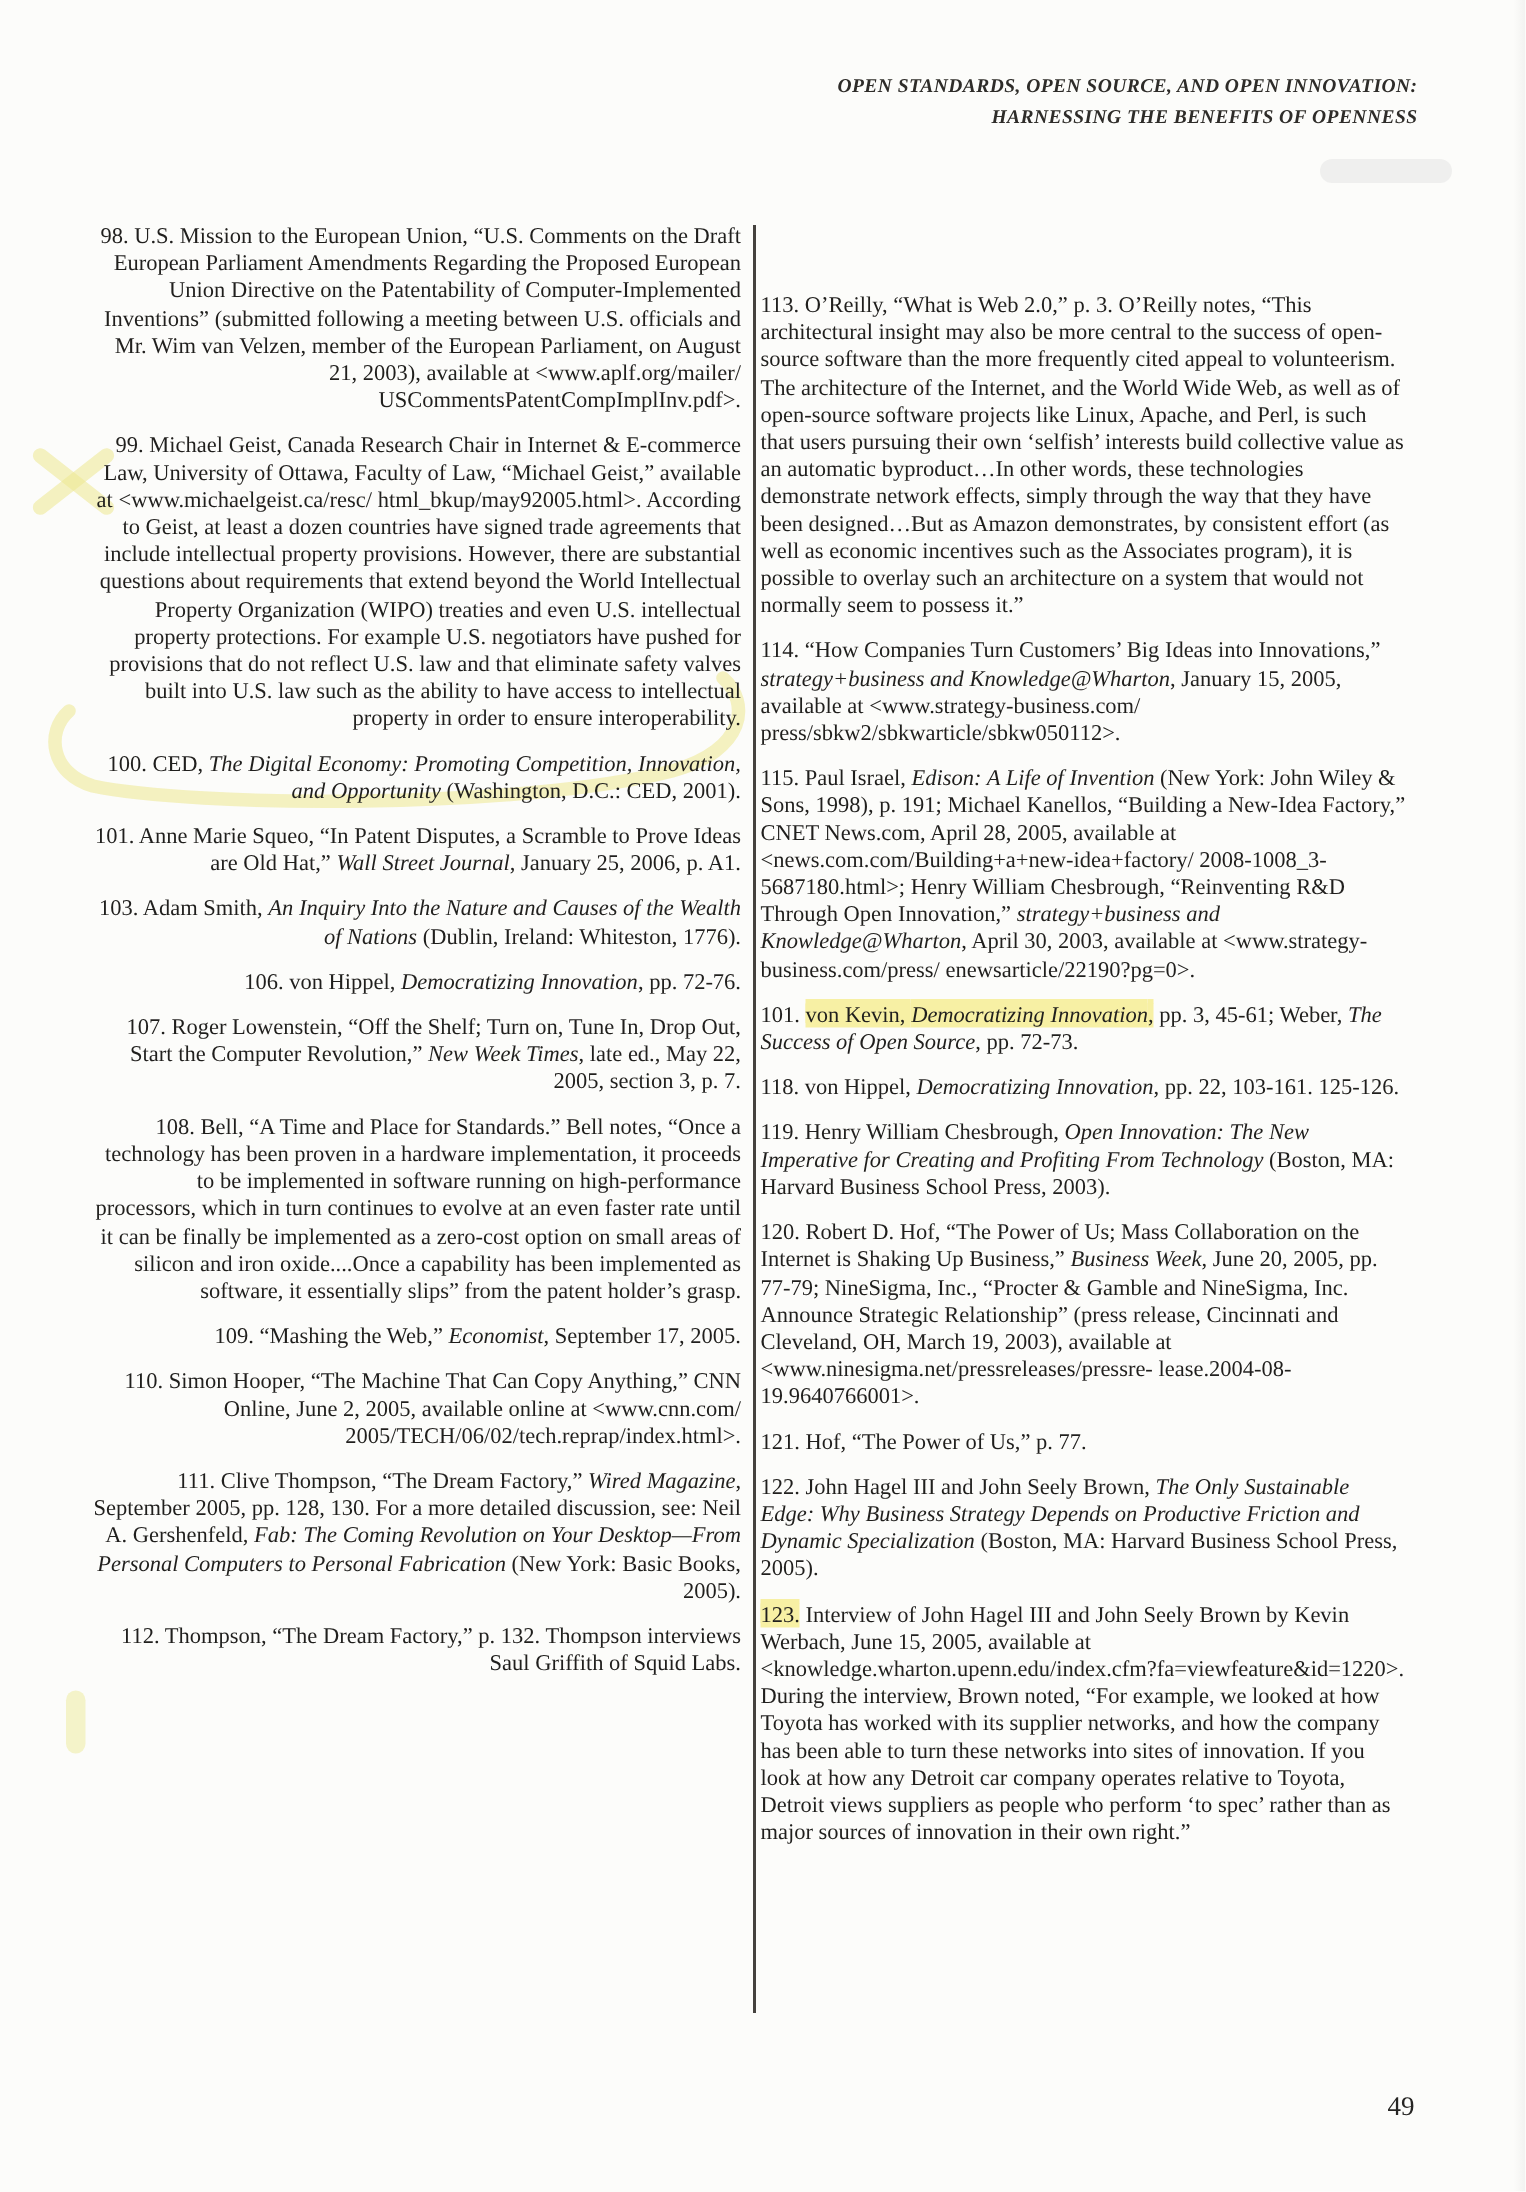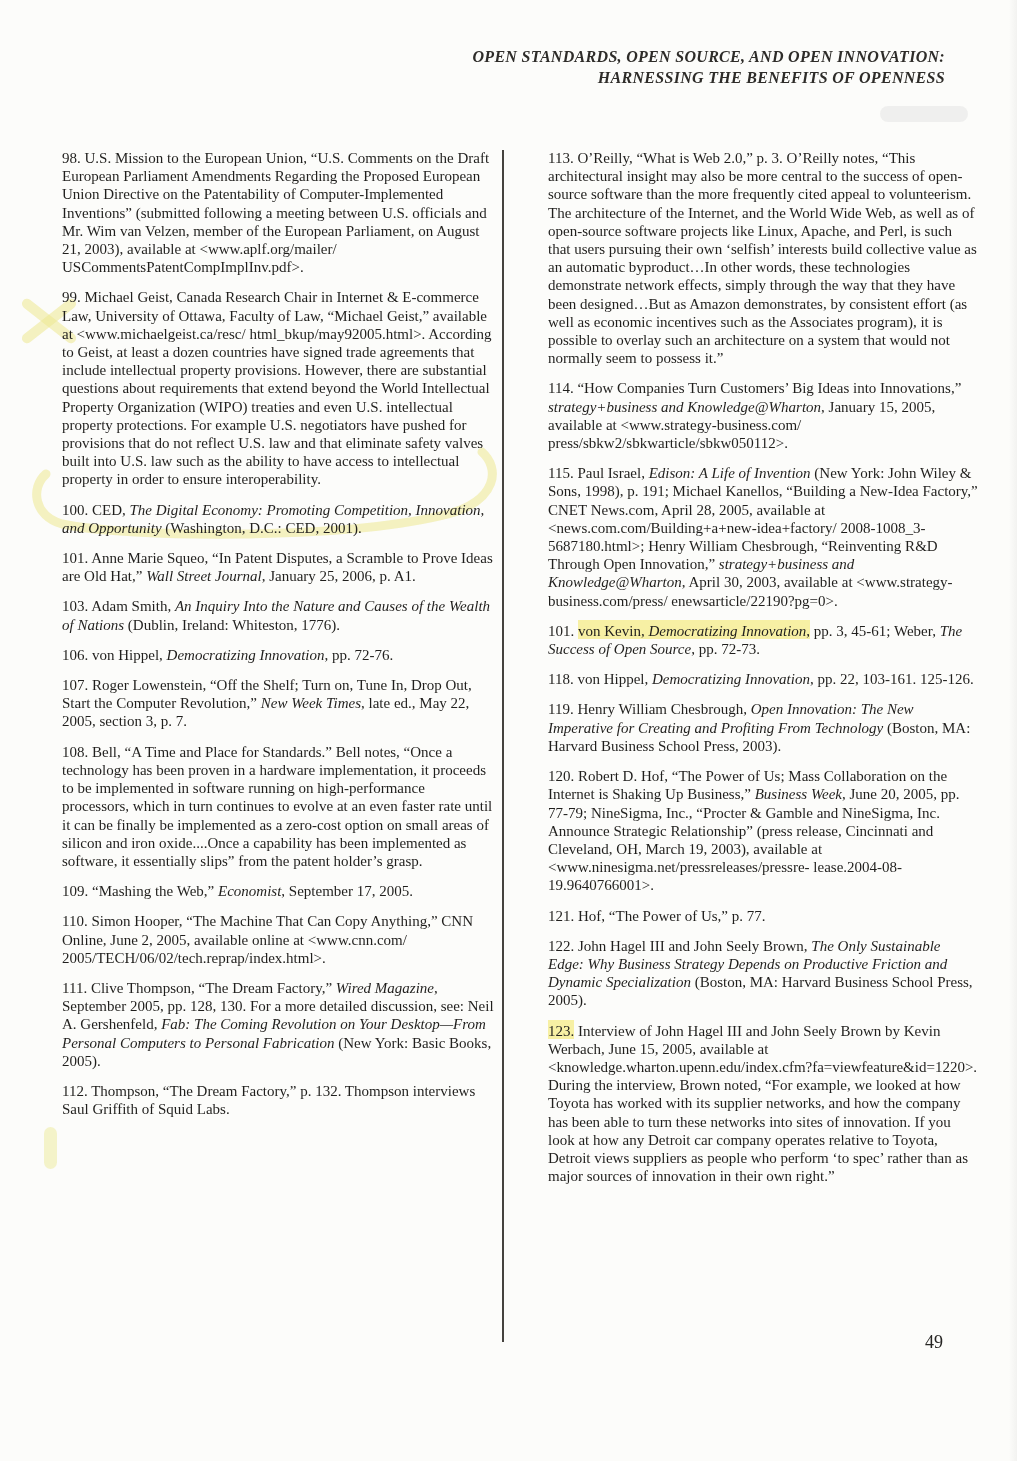--- a/index.html
+++ b/index.html
@@ -8,47 +8,47 @@
     width:1017px; height:1461px;
     background:#fcfcfa;
     font-family:"Liberation Serif", serif;
     color:#201f1d;
     overflow:hidden;
   }
   .running-header {
     position:absolute; top:46px; right:72px;
     text-align:right;
     font-style:italic; font-weight:bold;
-    font-size:16px; line-height:21px;
+    font-size:13px; line-height:21px;
     letter-spacing:.3px;
     color:#2e2c29;
   }
   .col {
     position:absolute; top:149px;
     font-size:15px; line-height:18.2px;
     text-align:left;
     word-wrap:break-word;
   }
-  .col-left  { left:62px;  width:432px; }
-  .col-right { left:548px; width:430px; }
+  .col-left  { left:62px;  width:432px;text-align:right; }
+  .col-right { left:507px; width:430px;margin-top:46px; }
   .note { margin-bottom:12px; }
   .it { font-style:italic; }
   .hl {
     background: var(--text-hl, #f7f0a4);
     box-shadow: 0 -3px 0 var(--text-hl, #f7f0a4);
   }
   .divider {
     position:absolute;
     left:502px; top:150px;
     width:2px; height:1192px;
     background:#45423e;
   }
   .pagenum {
     position:absolute;
-    left:925px; top:1332px;
+    left:925px; top:1394px;
     font-size:18px; color:#262523;
   }
   
   .x-mark { position:absolute; left:16px; top:288px; width:66px; height:66px; }
   .x-mark .bar {
     position:absolute; left:0; top:28px; width:66px; height:10px;
     border-radius:6px;
     background: var(--marker, #ece88f);
     opacity:.55;
   }

